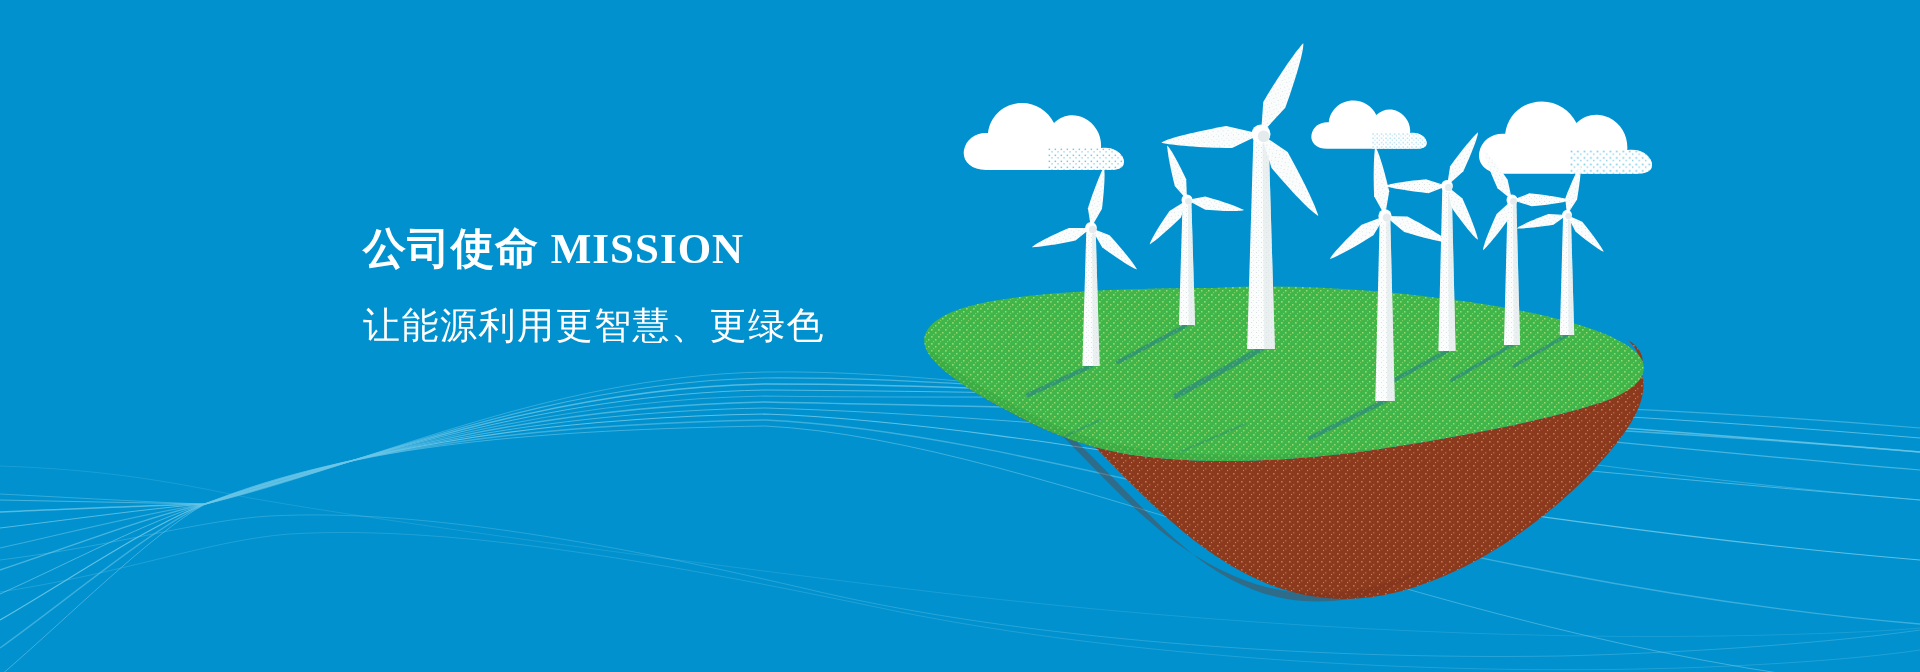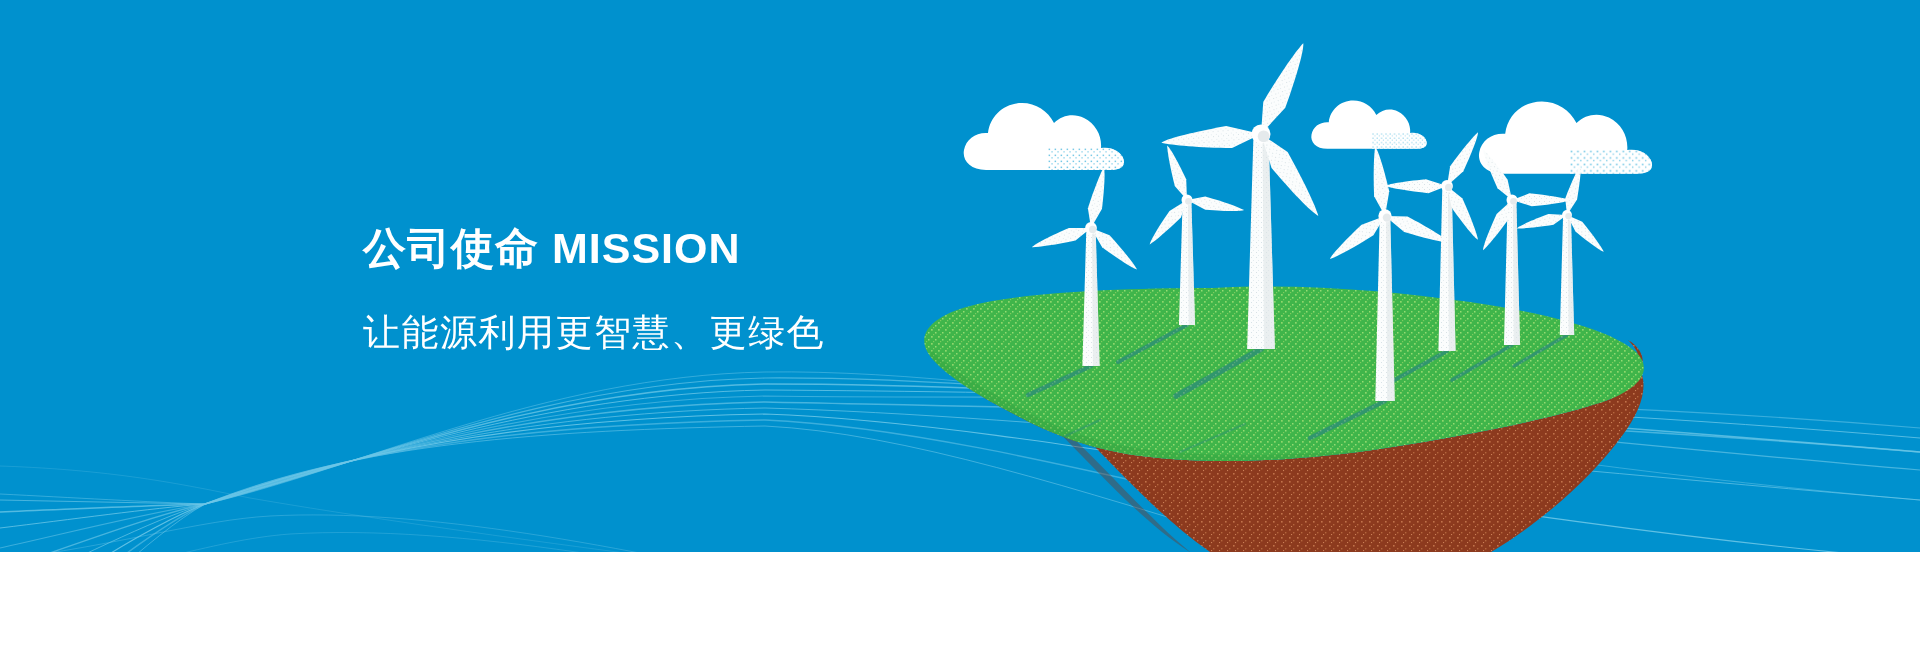--- a/index.html
+++ b/index.html
@@ -2,24 +2,24 @@
 <html><head>
 <meta charset="utf-8">
 <title>Mission Banner</title>
 <style>
   * { margin:0; padding:0; box-sizing:border-box; }
   html,body { background:#ffffff; }
 
   #banner {
     position:relative;
     width:1920px;
-    height:552px;
+    height:672px;
     overflow:hidden;
     background:#0091CE;
-    font-family:Liberation Sans, sans-serif;
+    font-family:Liberation Serif, serif;
     padding-left:40px;
   }
 
   
   #waves {
     position:absolute;
     left:0; top:0;
     width:1920px; height:672px;
     pointer-events:none;
   }
@@ -46,21 +46,21 @@
     letter-spacing:1px;
     line-height:1.25;
     white-space:nowrap;
   }
   #subtitle {
     color:#ffffff;
     font-size:37px;
     font-weight:normal;
     letter-spacing:1.5px;
     line-height:1.3;
-    margin-top:33px;
+    margin-top:26px;
     white-space:nowrap;
   }
 </style>
 </head>
 <body>
 
 <div id="banner" style="background: rgb(0, 145, 206);">
 
   <svg id="waves" viewBox="0 0 1920 672" width="1920" height="672" aria-hidden="true">
     <g id="wave-group" fill="none" stroke="#7FD0EC" stroke-width="1.1" opacity="0.85">

